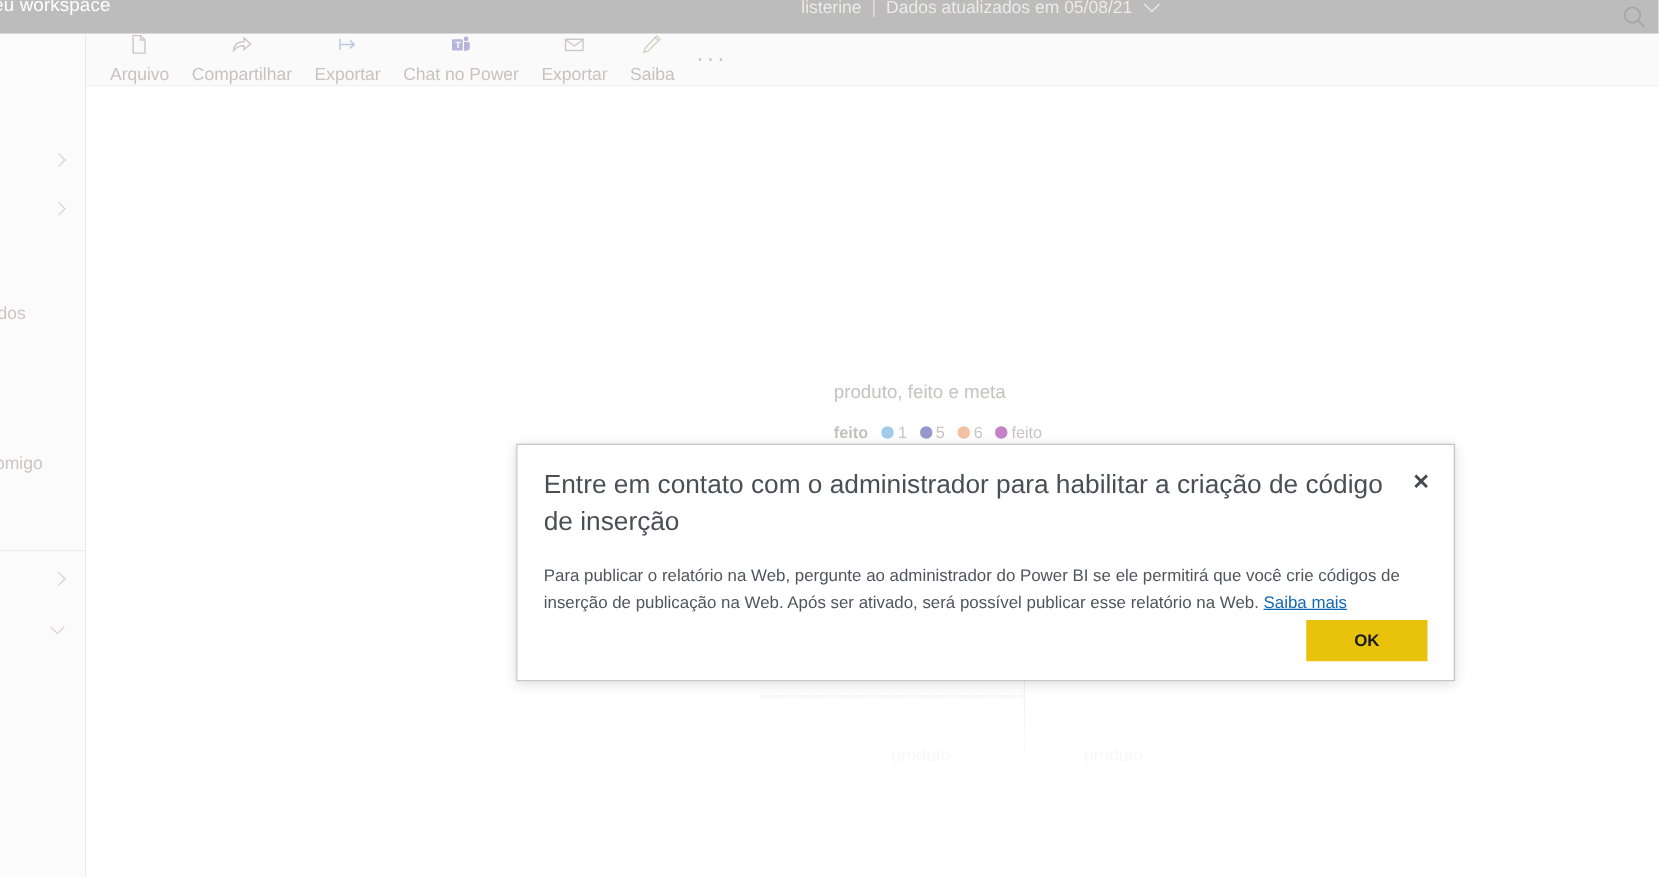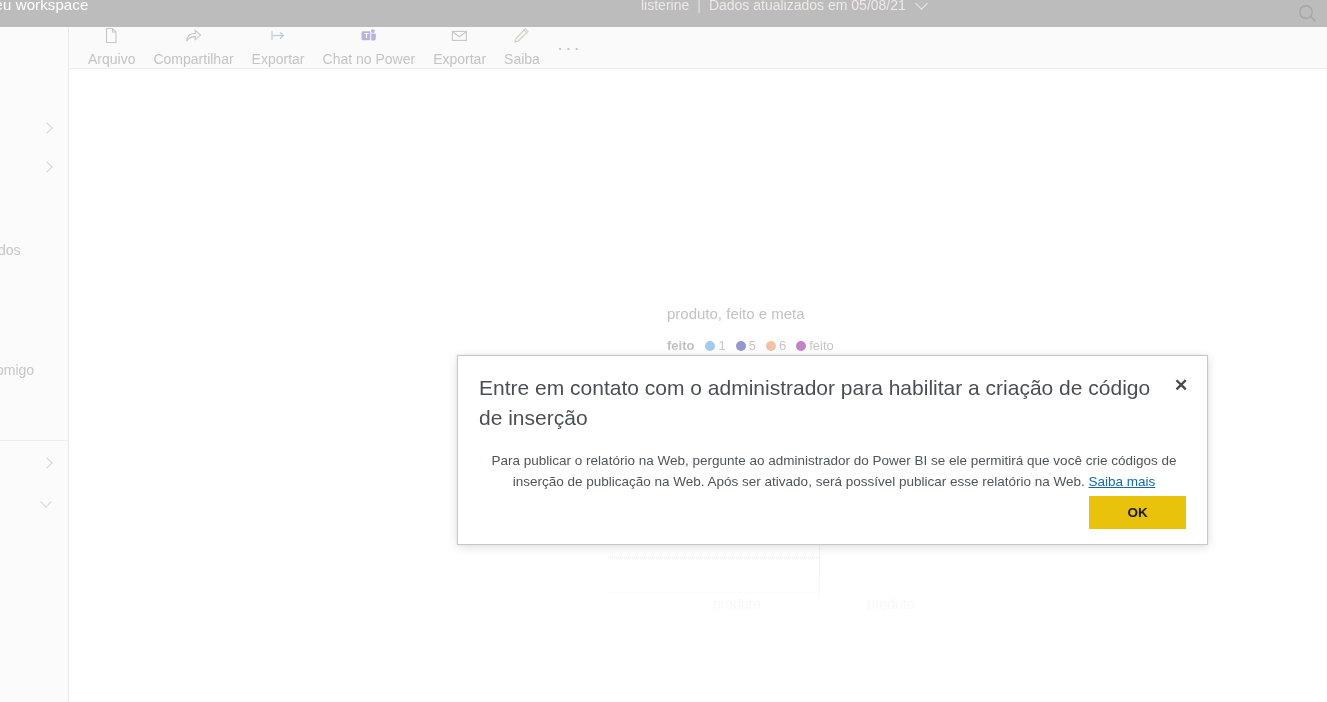--- a/index.html
+++ b/index.html
@@ -250,21 +250,20 @@
 
   
   .dialog {
     position: absolute;
     left: 413px; top: 355px;
     width: 751px; height: 190px;
     background: #ffffff;
     border: 1px solid #c8c8c8;
     box-shadow: 0 2px 10px rgba(0,0,0,0.13), 0 0 2px rgba(0,0,0,0.08);
     z-index: 50;
-    margin-left: 44px;
   }
   .dialog-title {
     position: absolute;
     left: 21px; top: 17px;
     width: 690px;
     font-size: 21px;
     line-height: 30px;
     color: #4a4f55;
     font-weight: normal;
   }
@@ -279,21 +278,20 @@
     cursor: pointer;
     font-weight: bold;
   }
   .dialog-body {
     position: absolute;
     left: 21px; top: 94px;
     width: 710px;
     font-size: 13.5px;
     line-height: 21px;
     color: #4f555c;
-    text-align: center;
   }
   .dialog-link {
     color: #1268b3;
     text-decoration: underline;
     cursor: pointer;
   }
   .dialog-ok {
     position: absolute;
     right: 21px; bottom: 15px;
     width: 97px; height: 33px;

